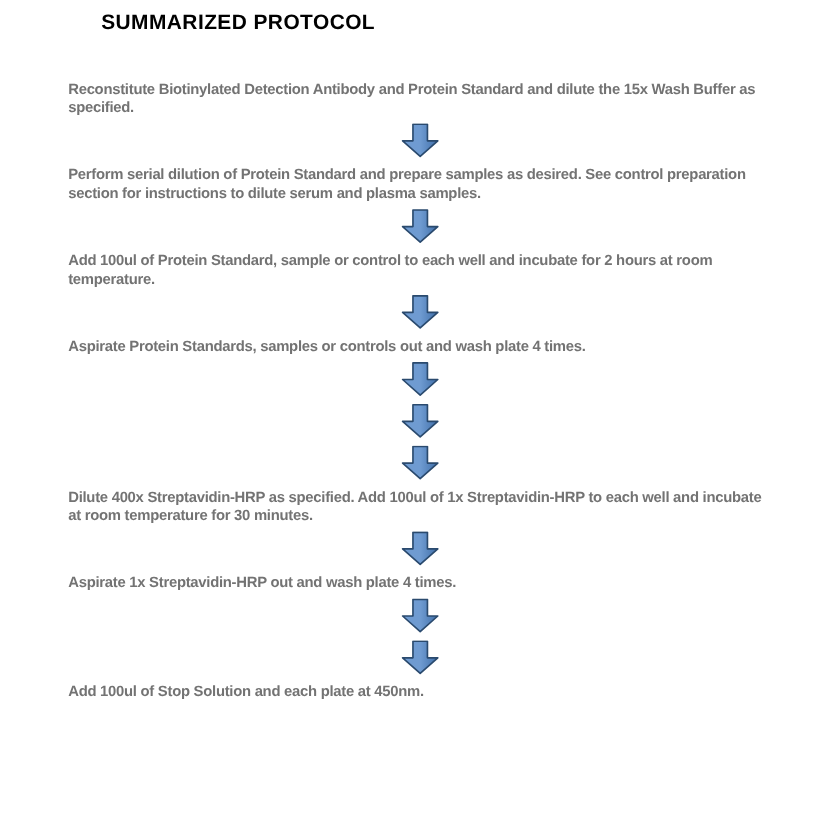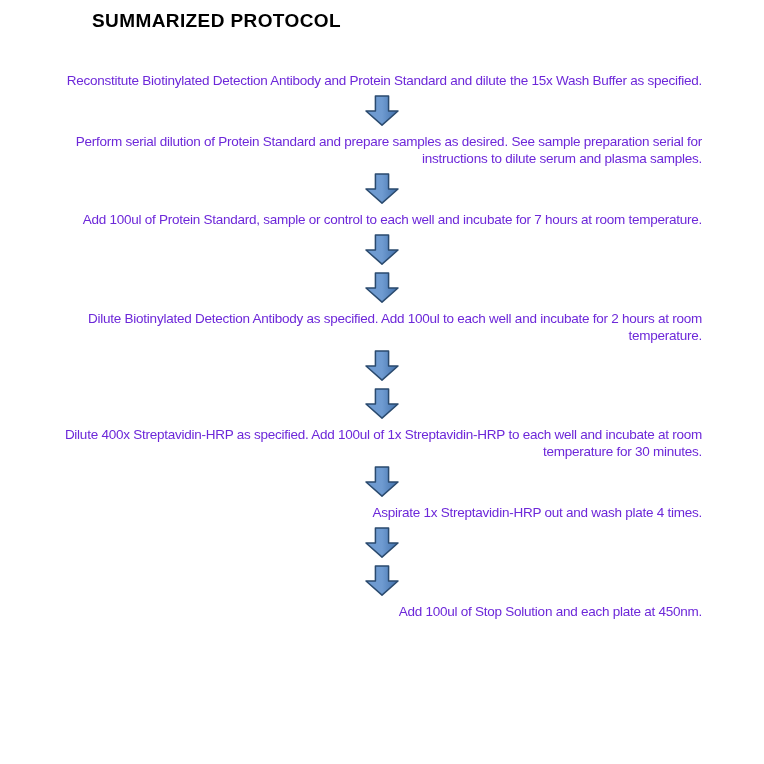--- a/index.html
+++ b/index.html
@@ -25,26 +25,26 @@
   .flow {
     margin-top: 40px;
     display: flex;
     flex-direction: column;
     align-items: center;
     row-gap: 6px;
   }
   .step {
     width: 640px;
     max-width: 640px;
-    text-align: right;
+    text-align: left;
     font-size: 13.5px;
     line-height: 17px;
-    font-weight: 400;
+    font-weight: 700;
     letter-spacing: -0.25px;
-    color: #6d28d9;
+    color: #737373;
   }
   .arrow-icon {
     display: block;
     flex: 0 0 auto;
   }
   .defs-holder {
     position: absolute;
     width: 0;
     height: 0;
     overflow: hidden;
@@ -68,38 +68,38 @@
   <div class="page-title">SUMMARIZED PROTOCOL</div>
 
   <div class="flow">
 
     <div class="step">Reconstitute Biotinylated Detection Antibody and Protein Standard and dilute the 15x Wash Buffer as specified.</div>
 
     <svg class="arrow-icon" width="36" height="32" viewBox="0 0 38 34">
       <polygon points="12,1 26,1 26,17 36,17 19,32 2,17 12,17" fill="url(#arrowGrad)" stroke-width="1.6" stroke-linejoin="round" stroke="#2a4a6e"></polygon>
     </svg>
 
-    <div class="step">Perform serial dilution of Protein Standard and prepare samples as desired. See sample preparation serial for instructions to dilute serum and plasma samples.</div>
+    <div class="step">Perform serial dilution of Protein Standard and prepare samples as desired. See control preparation section for instructions to dilute serum and plasma samples.</div>
 
     <svg class="arrow-icon" width="36" height="32" viewBox="0 0 38 34">
       <polygon points="12,1 26,1 26,17 36,17 19,32 2,17 12,17" fill="url(#arrowGrad)" stroke-width="1.6" stroke-linejoin="round" stroke="#2a4a6e"></polygon>
     </svg>
 
-    <div class="step">Add 100ul of Protein Standard, sample or control to each well and incubate for 7 hours at room temperature.</div>
+    <div class="step">Add 100ul of Protein Standard, sample or control to each well and incubate for 2 hours at room temperature.</div>
 
     <svg class="arrow-icon" width="36" height="32" viewBox="0 0 38 34">
       <polygon points="12,1 26,1 26,17 36,17 19,32 2,17 12,17" fill="url(#arrowGrad)" stroke-width="1.6" stroke-linejoin="round" stroke="#2a4a6e"></polygon>
     </svg>
 
+    <div class="step">Aspirate Protein Standards, samples or controls out and wash plate 4 times.</div>
 
     <svg class="arrow-icon" width="36" height="32" viewBox="0 0 38 34">
       <polygon points="12,1 26,1 26,17 36,17 19,32 2,17 12,17" fill="url(#arrowGrad)" stroke-width="1.6" stroke-linejoin="round" stroke="#2a4a6e"></polygon>
     </svg>
 
-    <div class="step">Dilute Biotinylated Detection Antibody as specified. Add 100ul to each well and incubate for 2 hours at room temperature.</div>
 
     <svg class="arrow-icon" width="36" height="32" viewBox="0 0 38 34">
       <polygon points="12,1 26,1 26,17 36,17 19,32 2,17 12,17" fill="url(#arrowGrad)" stroke-width="1.6" stroke-linejoin="round" stroke="#2a4a6e"></polygon>
     </svg>
 
 
     <svg class="arrow-icon" width="36" height="32" viewBox="0 0 38 34">
       <polygon points="12,1 26,1 26,17 36,17 19,32 2,17 12,17" fill="url(#arrowGrad)" stroke-width="1.6" stroke-linejoin="round" stroke="#2a4a6e"></polygon>
     </svg>
 

